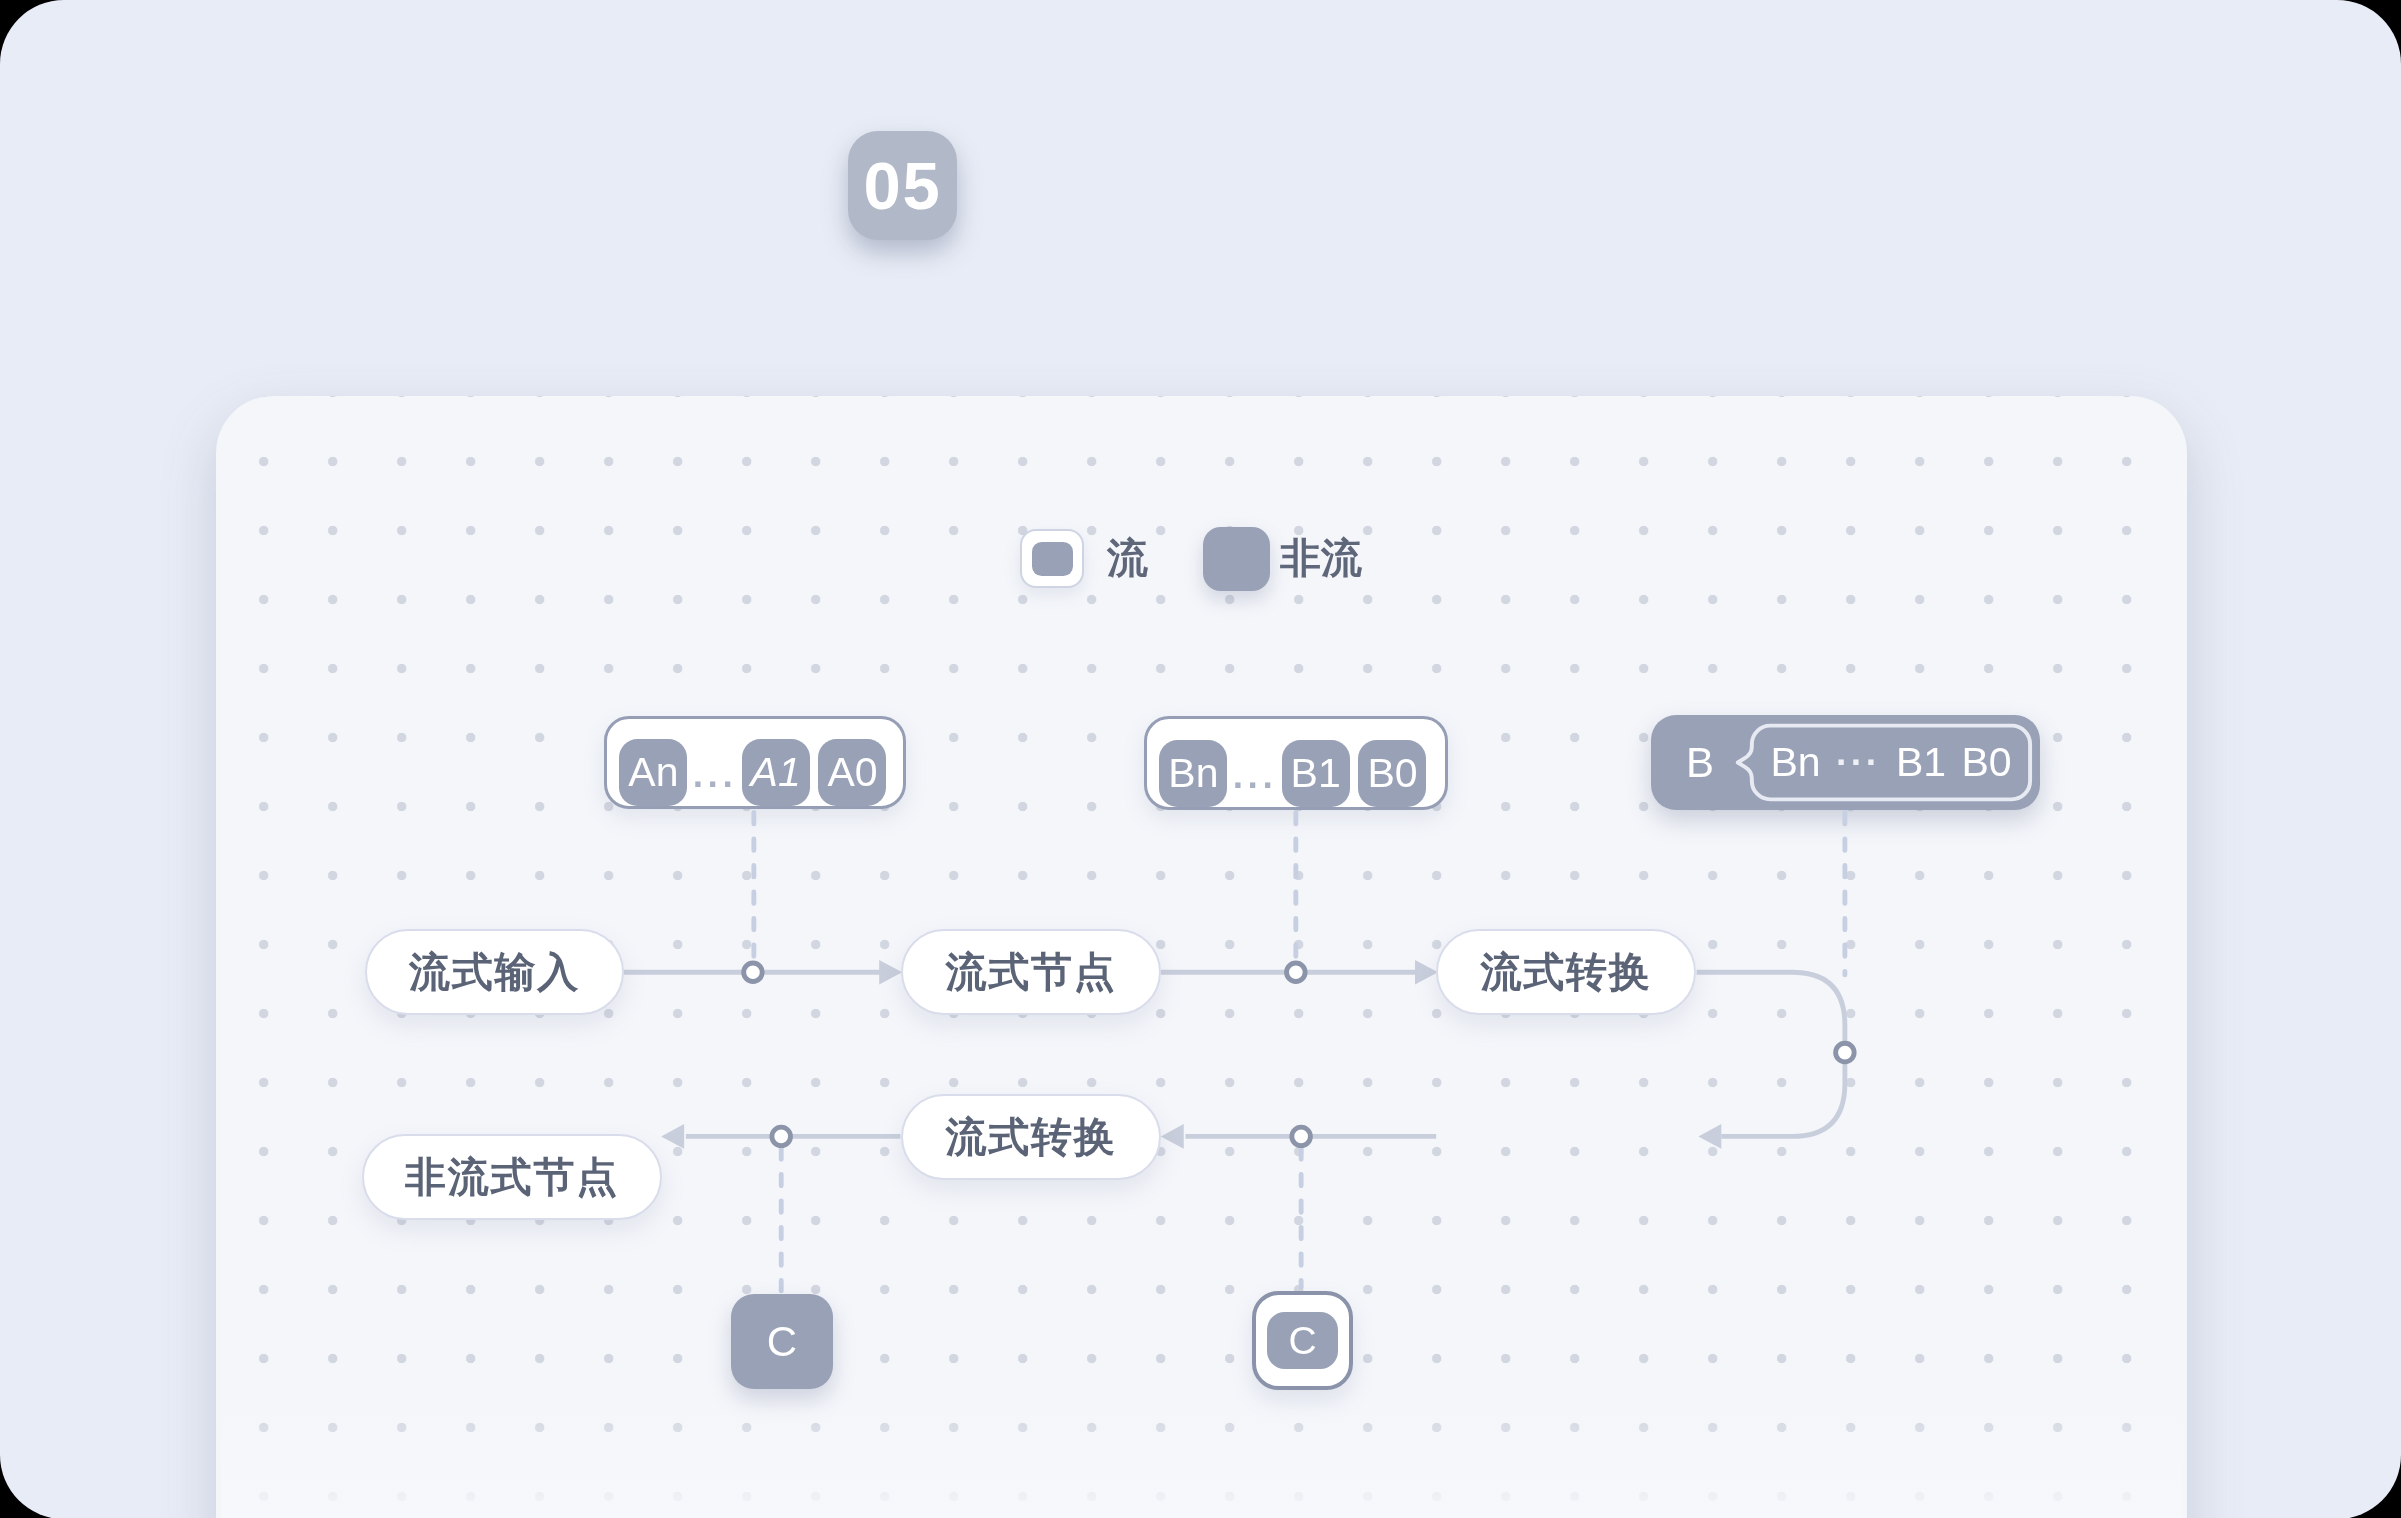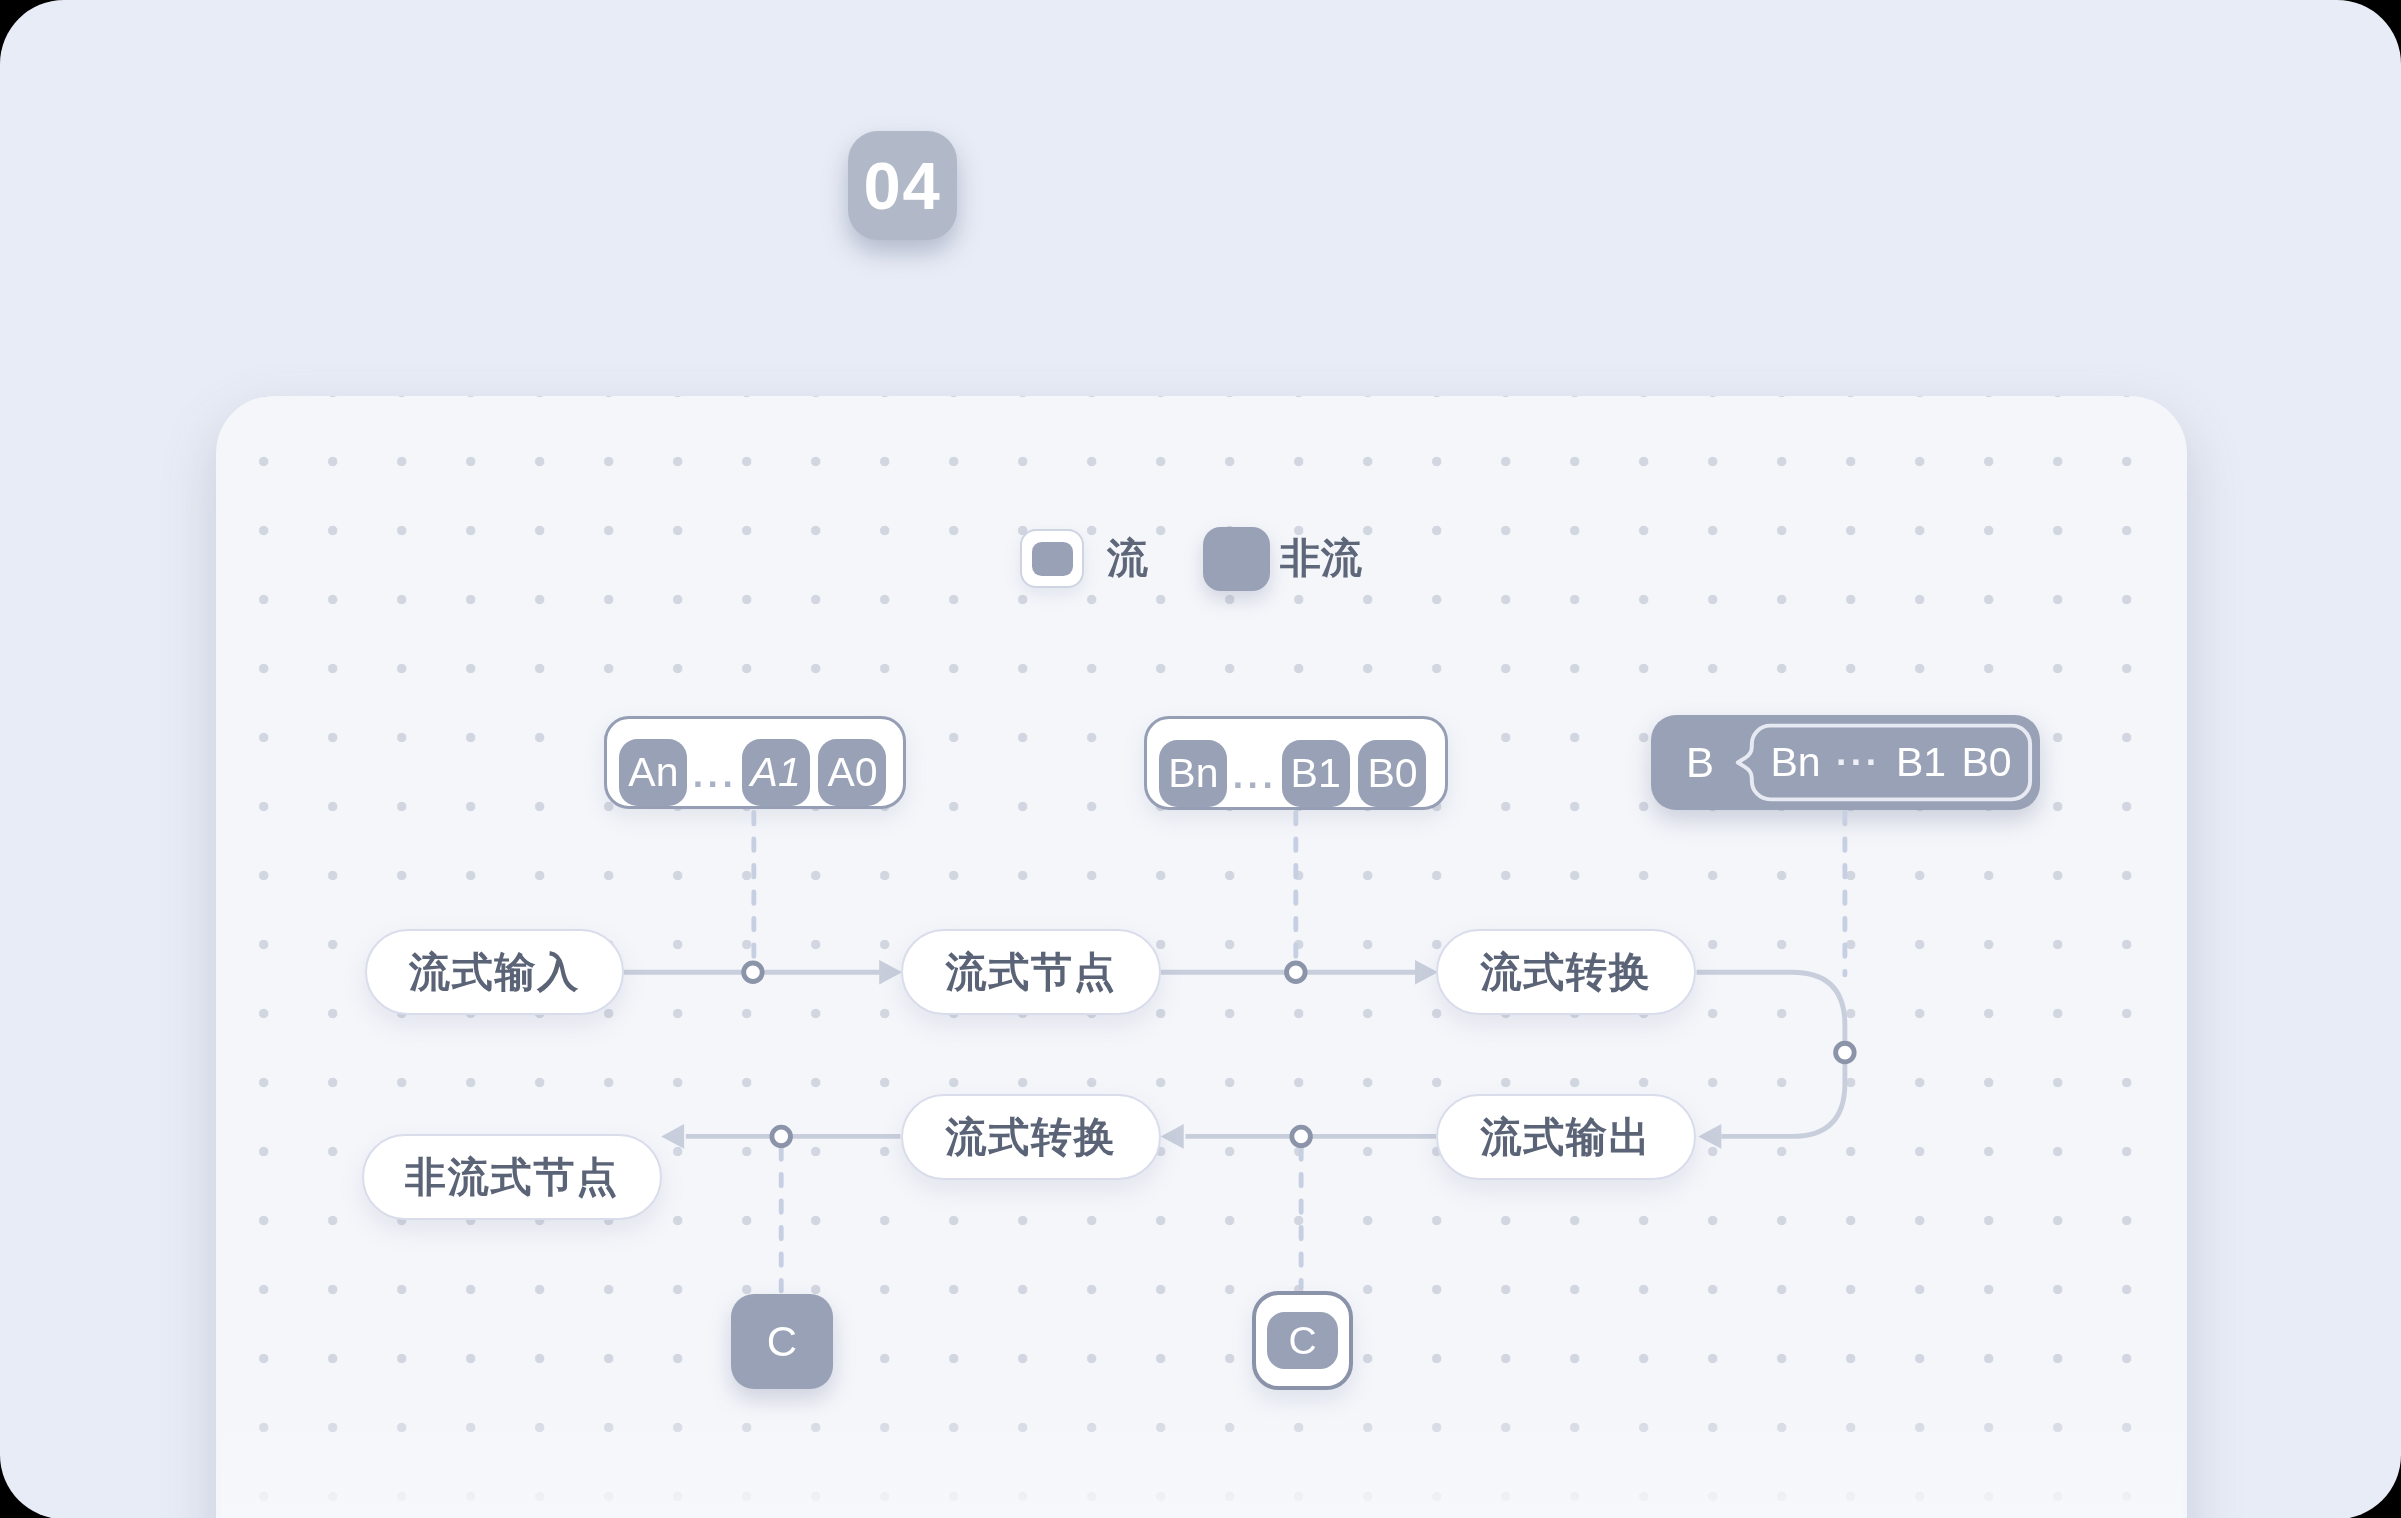--- a/index.html
+++ b/index.html
@@ -64,21 +64,21 @@
   .wires{position:absolute;left:0;top:0;width:2401px;height:1519px;z-index:6;pointer-events:none;}
 </style>
 </head>
 <body>
 
 <div class="page">
 
   <div class="card"></div>
 
   <div class="title-badge">
-    <span>04</span>
+    <span>05</span>
   </div>
 
   <div class="legend">
     <span class="sw-stream">
         <span class="inner"></span>
       </span>
     <span class="lbl g1">流</span>
     <span class="sw-solid g2"></span>
     <span class="lbl g3">非流</span>
   </div>
@@ -147,23 +147,20 @@
   <div class="pill" style="left:1436px;top:929px;width:260px;">
     <span>流式转换</span>
   </div>
 
   <div class="pill" style="left:362px;top:1134px;width:300px;">
     <span>非流式节点</span>
   </div>
   <div class="pill" style="left:901px;top:1094px;width:260px;">
     <span>流式转换</span>
   </div>
-  <div class="pill" style="left:1436px;top:1094px;width:260px;">
-    <span>流式输出</span>
-  </div>
 
   <div class="cbox-solid">
     <span>C</span>
   </div>
   <div class="cbox-stream">
     <span class="inner">
         <span>C</span>
       </span>
   </div>
 

